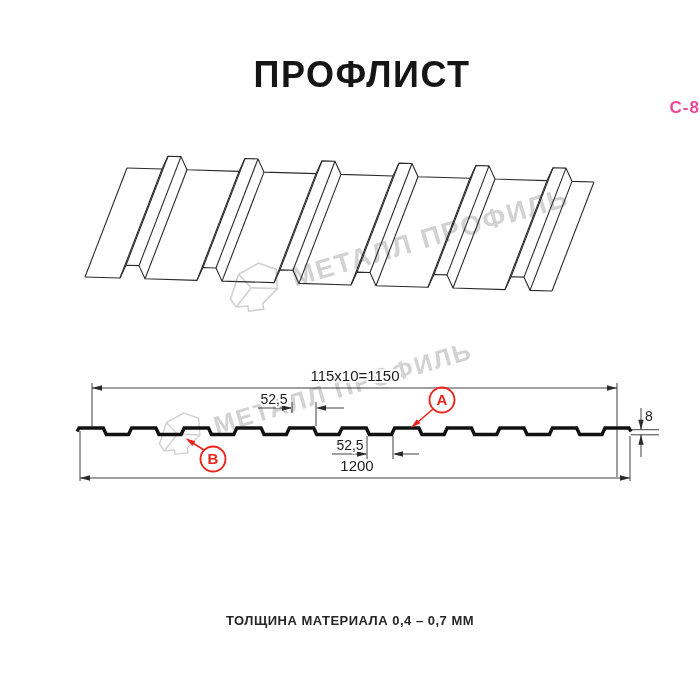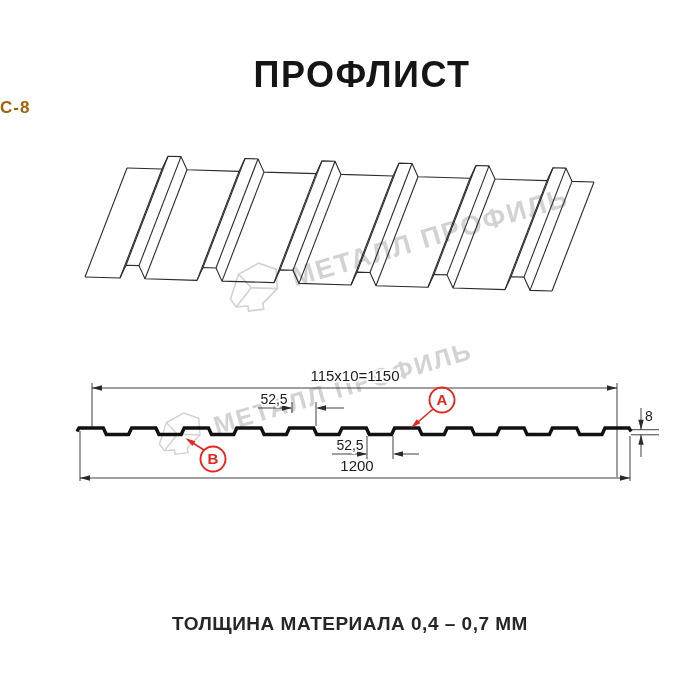--- a/index.html
+++ b/index.html
@@ -1,23 +1,23 @@
 <!DOCTYPE html>
 <html><head>
 <meta charset="utf-8">
 <style>
   html,body{margin:0;padding:0;background:#fff;}
   .canvas{position:relative;width:700px;height:700px;background:#fff;overflow:hidden;
           font-family:"Liberation Sans",sans-serif;}
   .title{position:absolute;top:54px;left:0;width:700px;text-align:center;
          font-size:36px;font-weight:700;letter-spacing:1.5px;color:#151515;z-index:3;margin-left:12px;}
-  .subtitle{position:absolute;top:98px;left:0;width:700px;text-align:left;
-         font-size:17px;font-weight:700;letter-spacing:1px;color:#a16207;z-index:3;}
+  .subtitle{position:absolute;top:98px;left:0;width:700px;text-align:right;
+         font-size:17px;font-weight:700;letter-spacing:1px;color:#ec4899;z-index:3;}
   .footer{position:absolute;top:613px;left:0;width:700px;text-align:center;
-         font-size:19px;font-weight:700;letter-spacing:0.5px;color:#262626;z-index:3;}
+         font-size:13px;font-weight:700;letter-spacing:0.5px;color:#262626;z-index:3;}
   .wm{position:absolute;display:flex;align-items:center;gap:10px;color:#d2d2d2;
       font-weight:700;white-space:nowrap;z-index:1;transform:rotate(-16.5deg);}
   .wm .wm-text{letter-spacing:2px;}
   #wm1{left:220px;top:221px;font-size:27px;}
   #wm2{left:150px;top:373px;font-size:25px;}
   .wm svg{display:block;}
   #drawing{position:absolute;left:0;top:0;z-index:2;}
   text{font-family:"Liberation Sans",sans-serif;}
   .dim{font-size:15px;fill:#1c1c1c;paint-order:stroke;stroke:#ffffff;stroke-width:4px;stroke-linejoin:round;}
   .dim-sm{font-size:14px;fill:#1c1c1c;paint-order:stroke;stroke:#ffffff;stroke-width:4px;stroke-linejoin:round;}

